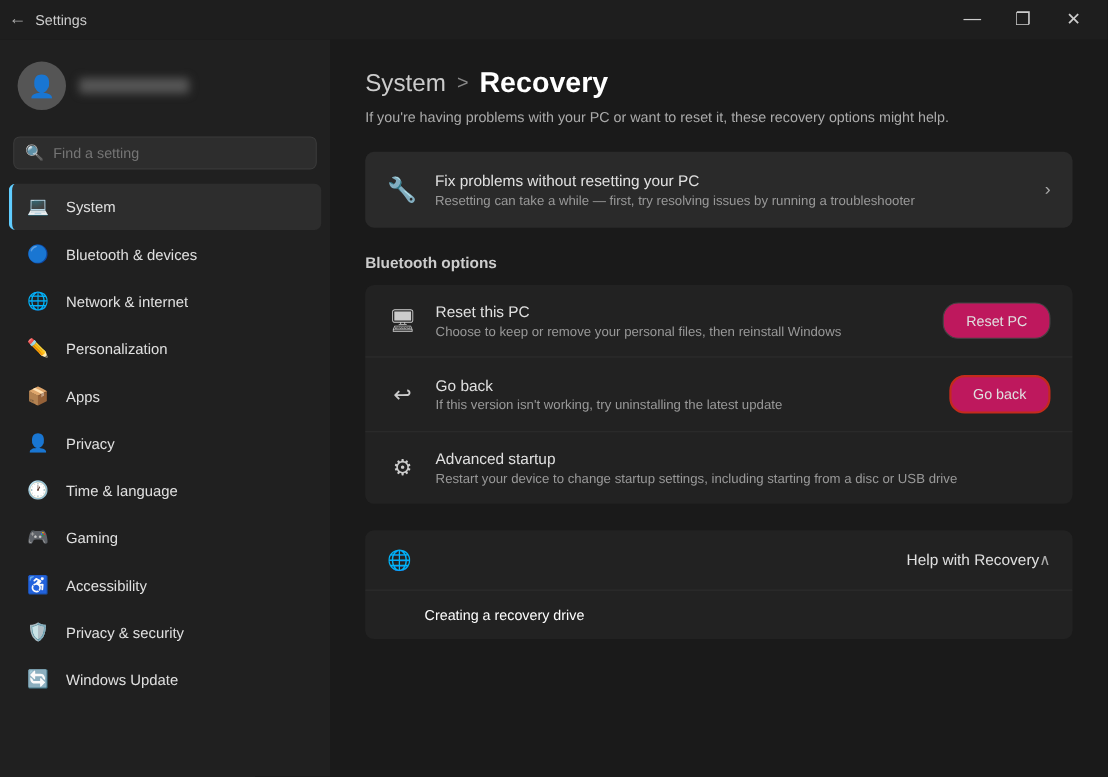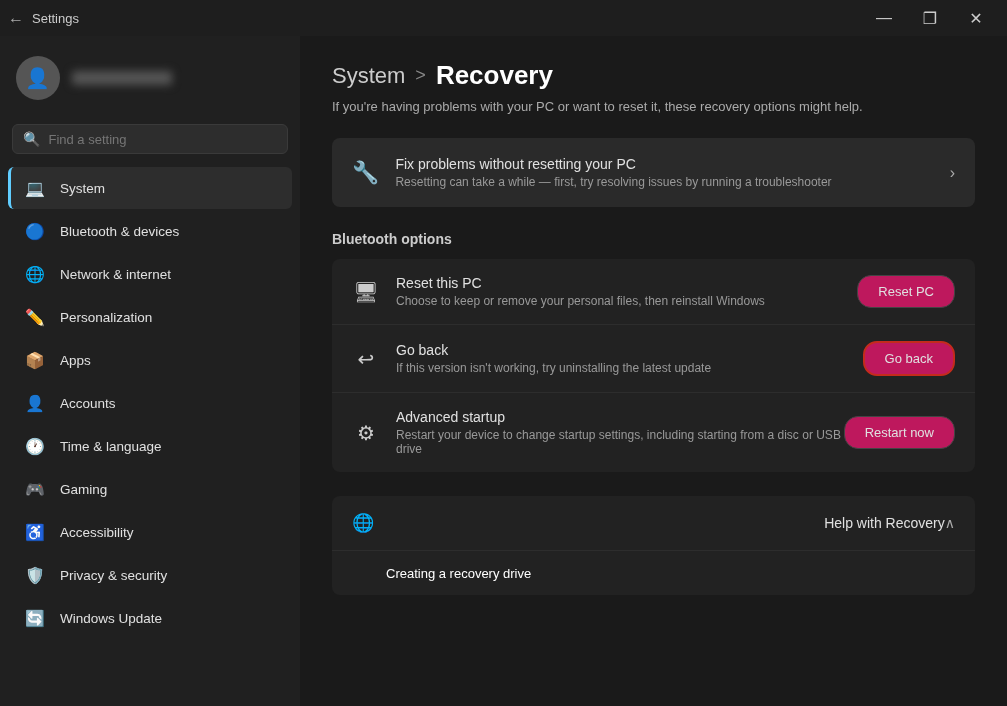--- a/index.html
+++ b/index.html
@@ -342,21 +342,21 @@
         <div class="sidebar-item">
       <span class="sidebar-item-icon">✏️</span>
       <span class="sidebar-item-label">Personalization</span>
     </div>
         <div class="sidebar-item">
       <span class="sidebar-item-icon">📦</span>
       <span class="sidebar-item-label">Apps</span>
     </div>
         <div class="sidebar-item">
       <span class="sidebar-item-icon">👤</span>
-      <span class="sidebar-item-label">Accounts</span>
+      <span class="sidebar-item-label">Privacy</span>
     </div>
         <div class="sidebar-item">
       <span class="sidebar-item-icon">🕐</span>
       <span class="sidebar-item-label">Time &amp; language</span>
     </div>
         <div class="sidebar-item">
       <span class="sidebar-item-icon">🎮</span>
       <span class="sidebar-item-label">Gaming</span>
     </div>
         <div class="sidebar-item">
@@ -409,21 +409,20 @@
         <div class="recovery-row-subtitle">If this version isn't working, try uninstalling the latest update</div>
       </div>
       <button class="recovery-btn highlighted">Go back</button>
     </div>
         <div class="recovery-row">
       <span class="recovery-row-icon">⚙</span>
       <div class="recovery-row-text">
         <div class="recovery-row-title">Advanced startup</div>
         <div class="recovery-row-subtitle">Restart your device to change startup settings, including starting from a disc or USB drive</div>
       </div>
-      <button class="recovery-btn">Restart now</button>
     </div>
       </div>
 
     <div class="related-support">
       <div class="support-card">
         <div class="support-row">
           <span class="support-row-icon">🌐</span>
           <span class="support-row-title">Help with Recovery</span>
           <span class="support-chevron">∧</span>
         </div>

